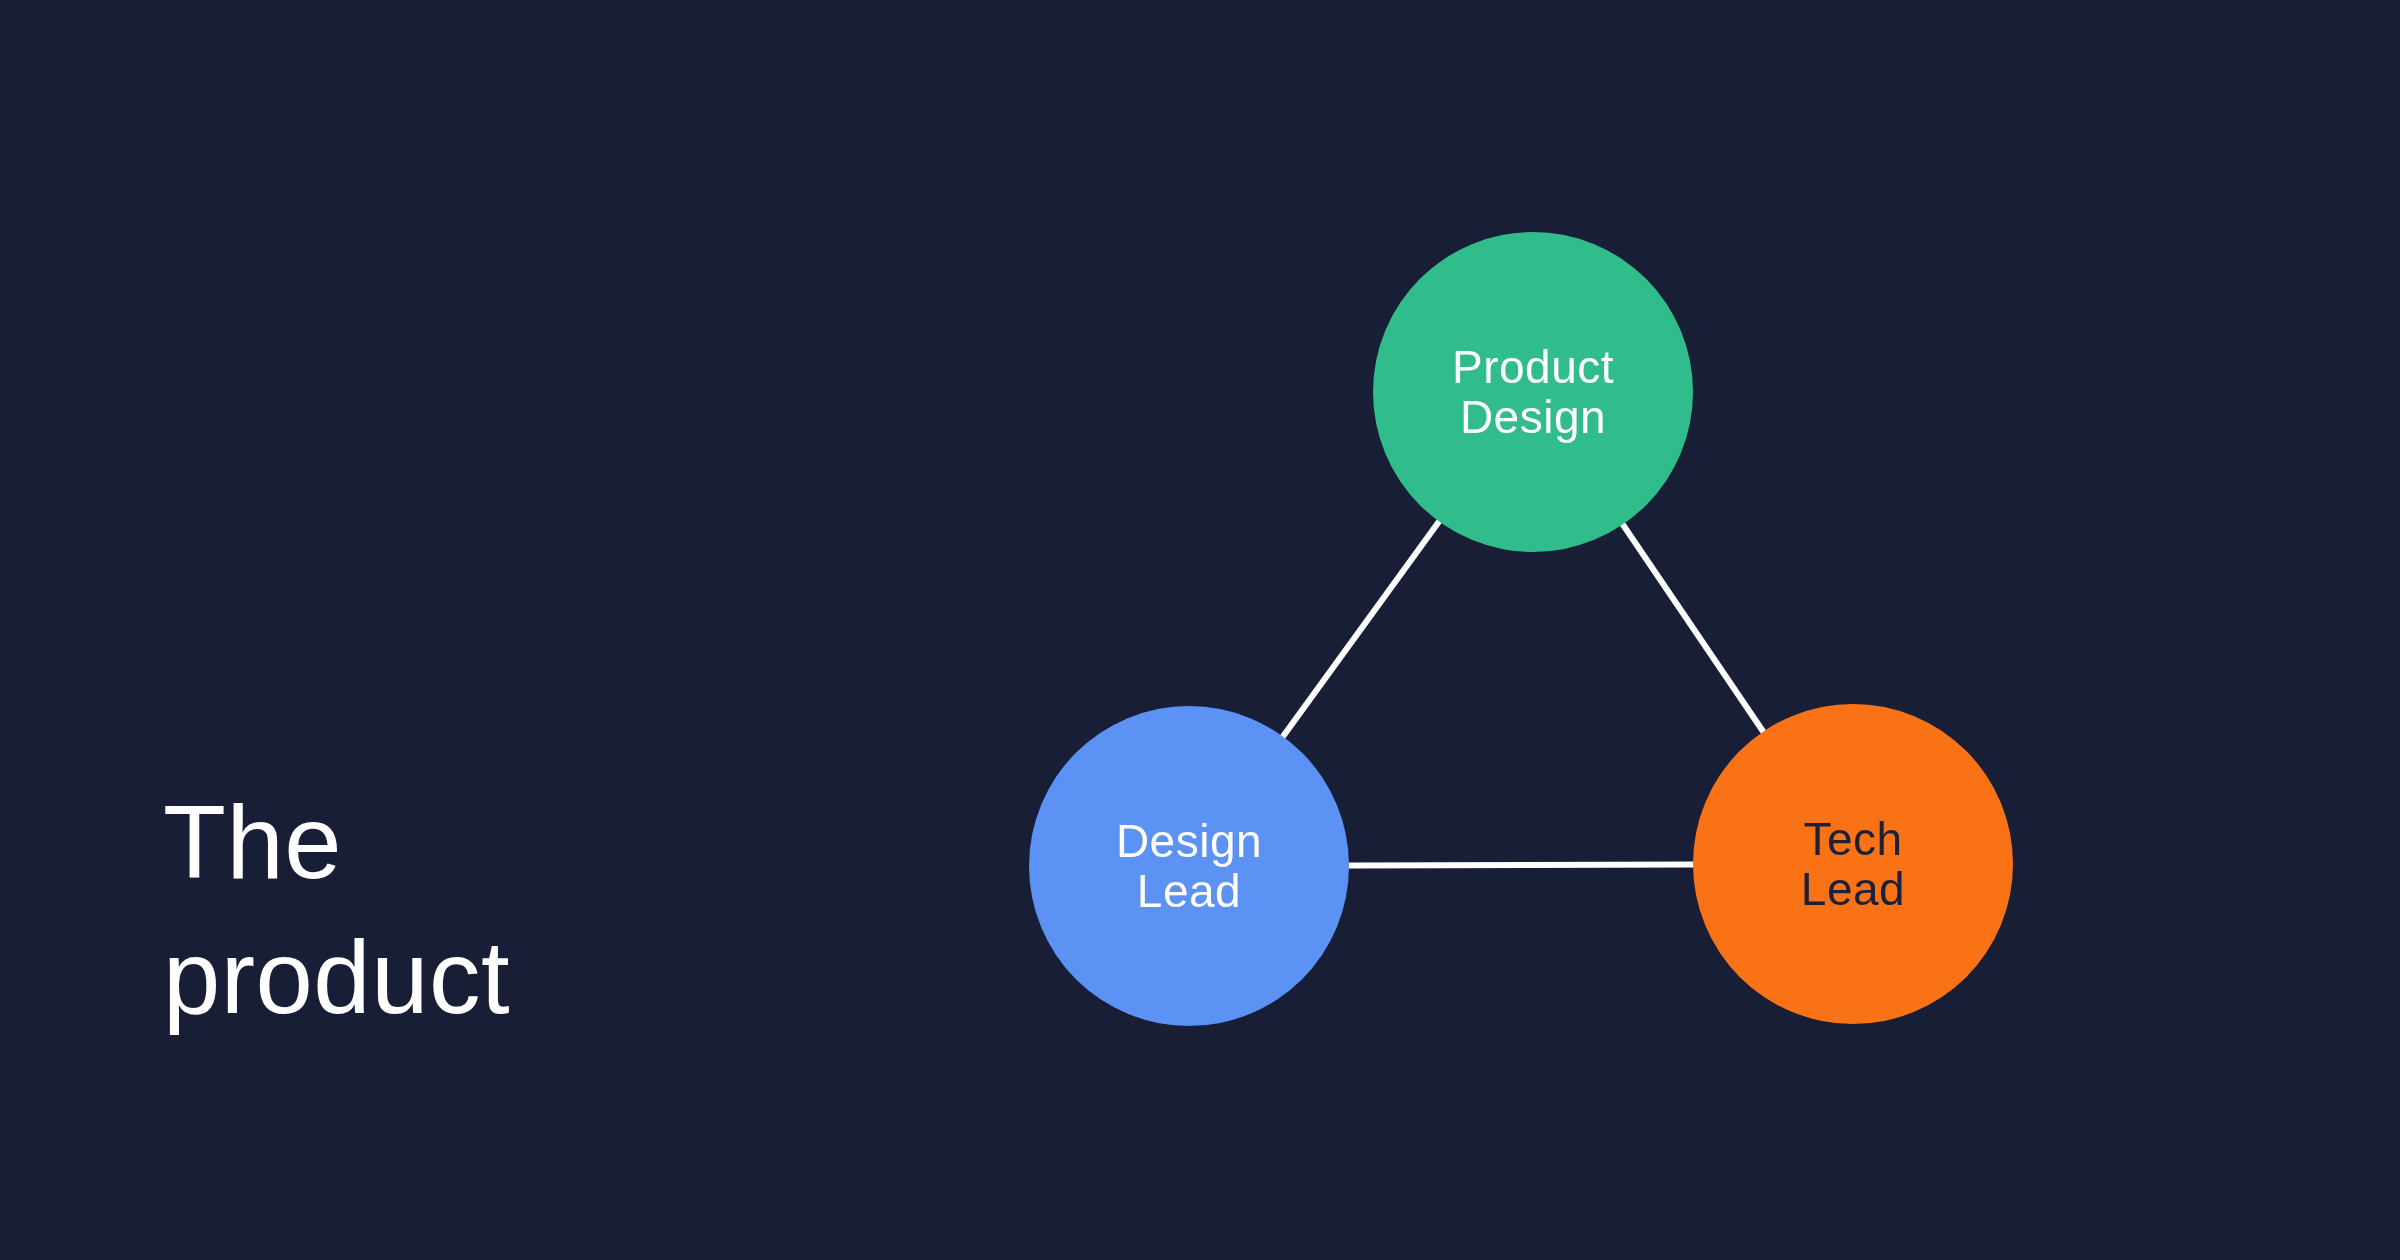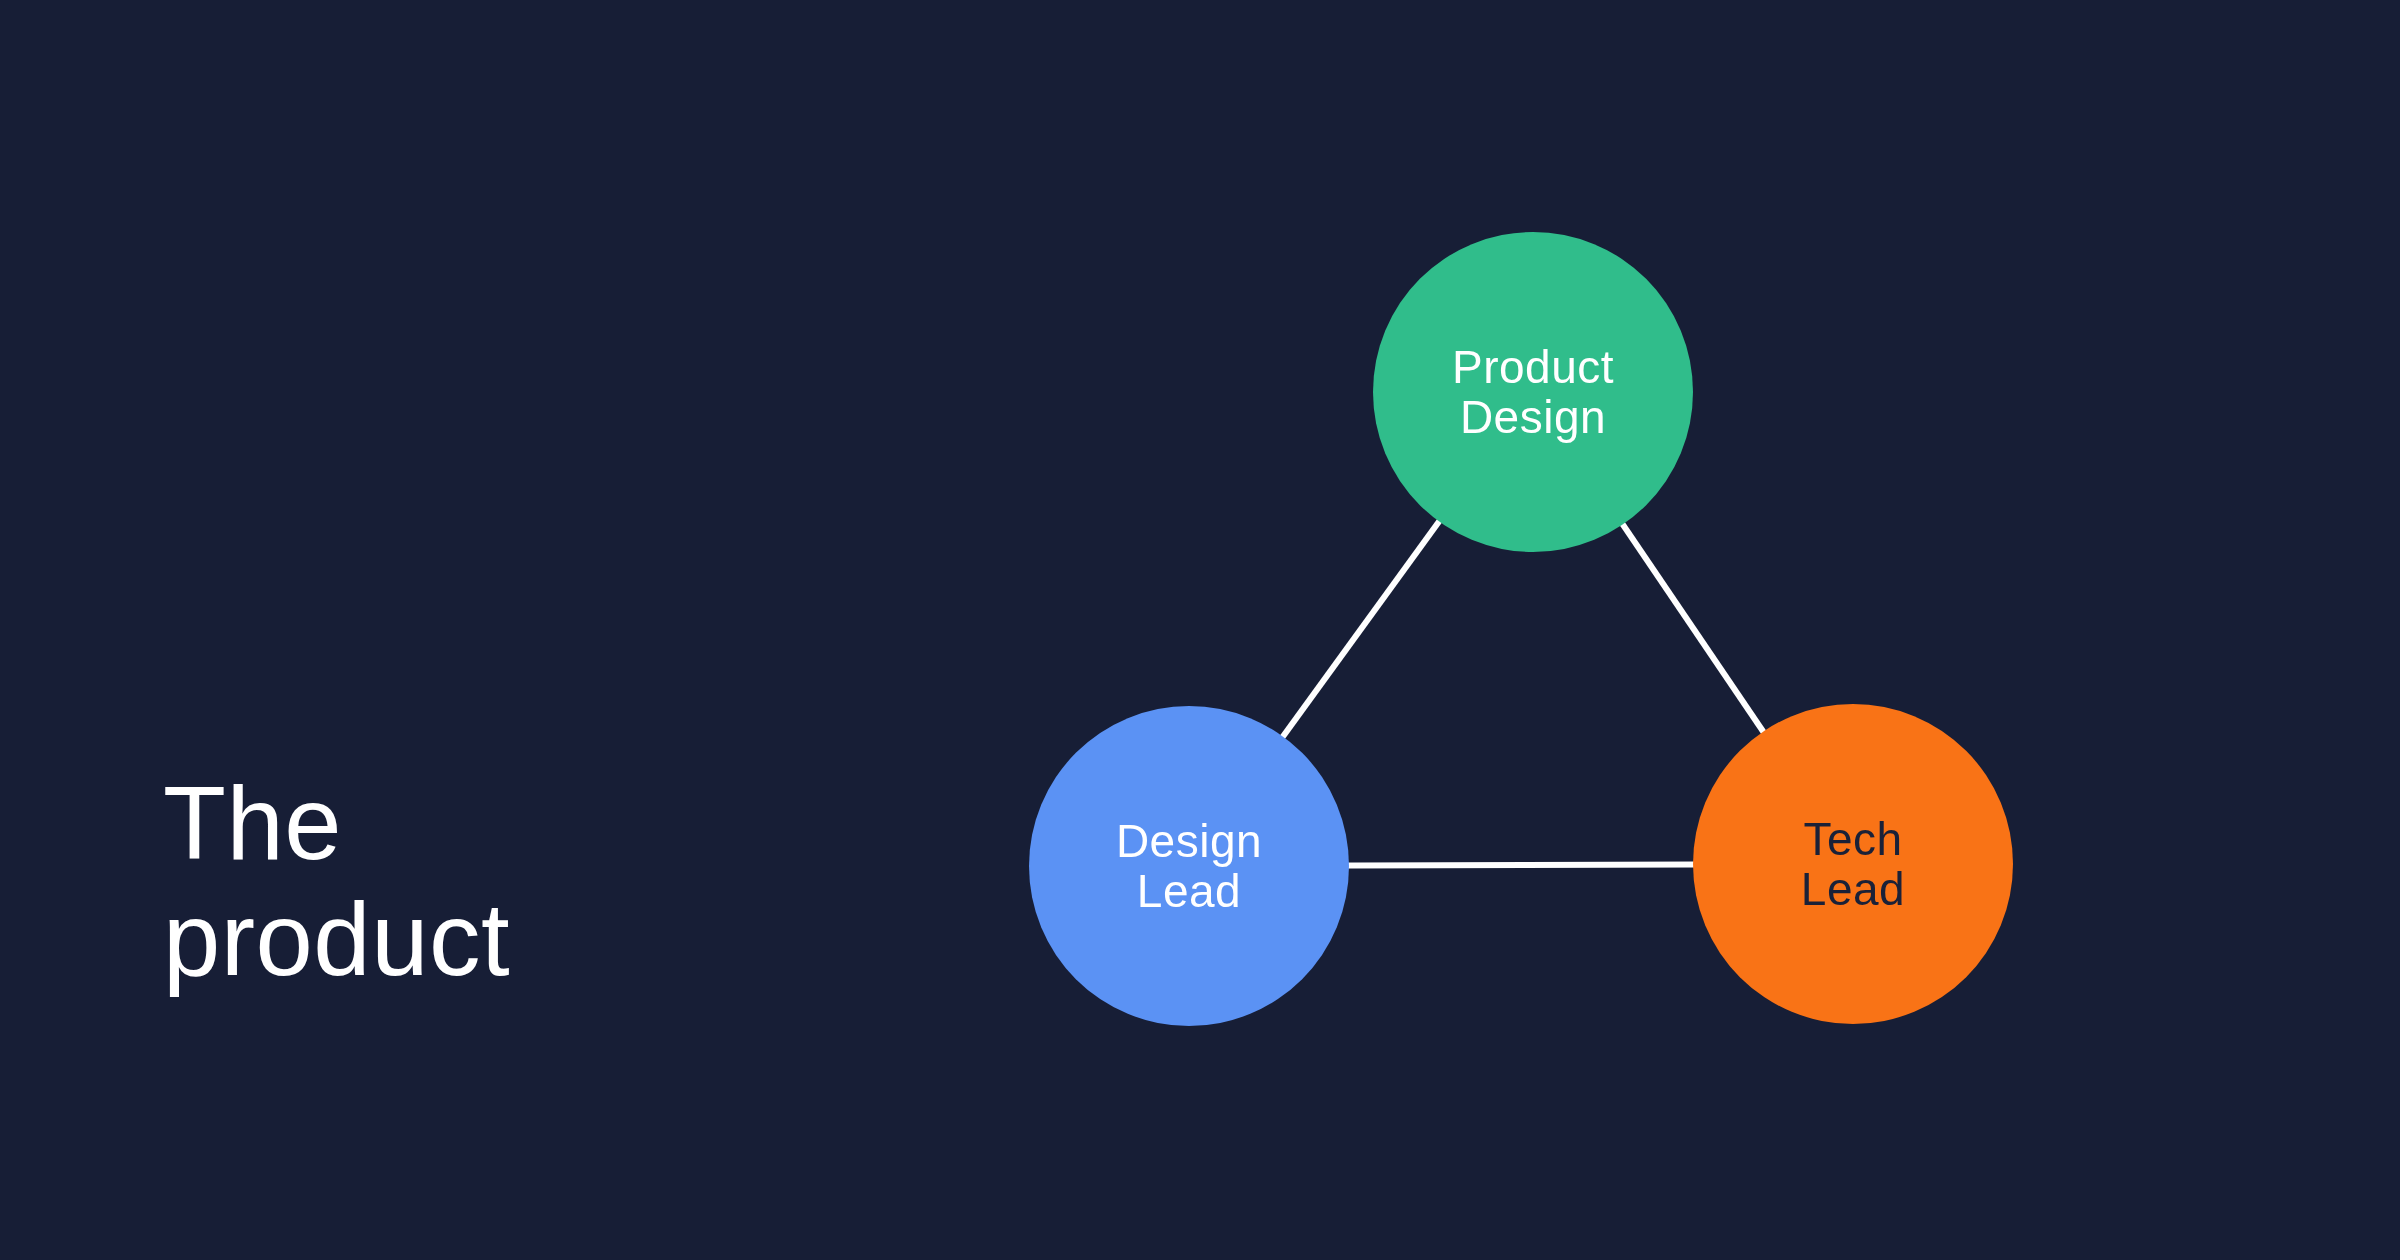--- a/index.html
+++ b/index.html
@@ -31,20 +31,21 @@
     z-index: 2;
     margin: 0;
     font-size: 103px;
     line-height: 116px;
     font-weight: 500;
     letter-spacing: 0.5px;
     color: #ffffff;
   }
   .page-title span {
     display: block;
+    margin-top: 19px;
   }
   .node {
     position: absolute;
     z-index: 3;
     border-radius: 50%;
     display: flex;
     align-items: center;
     justify-content: center;
     text-align: center;
   }

